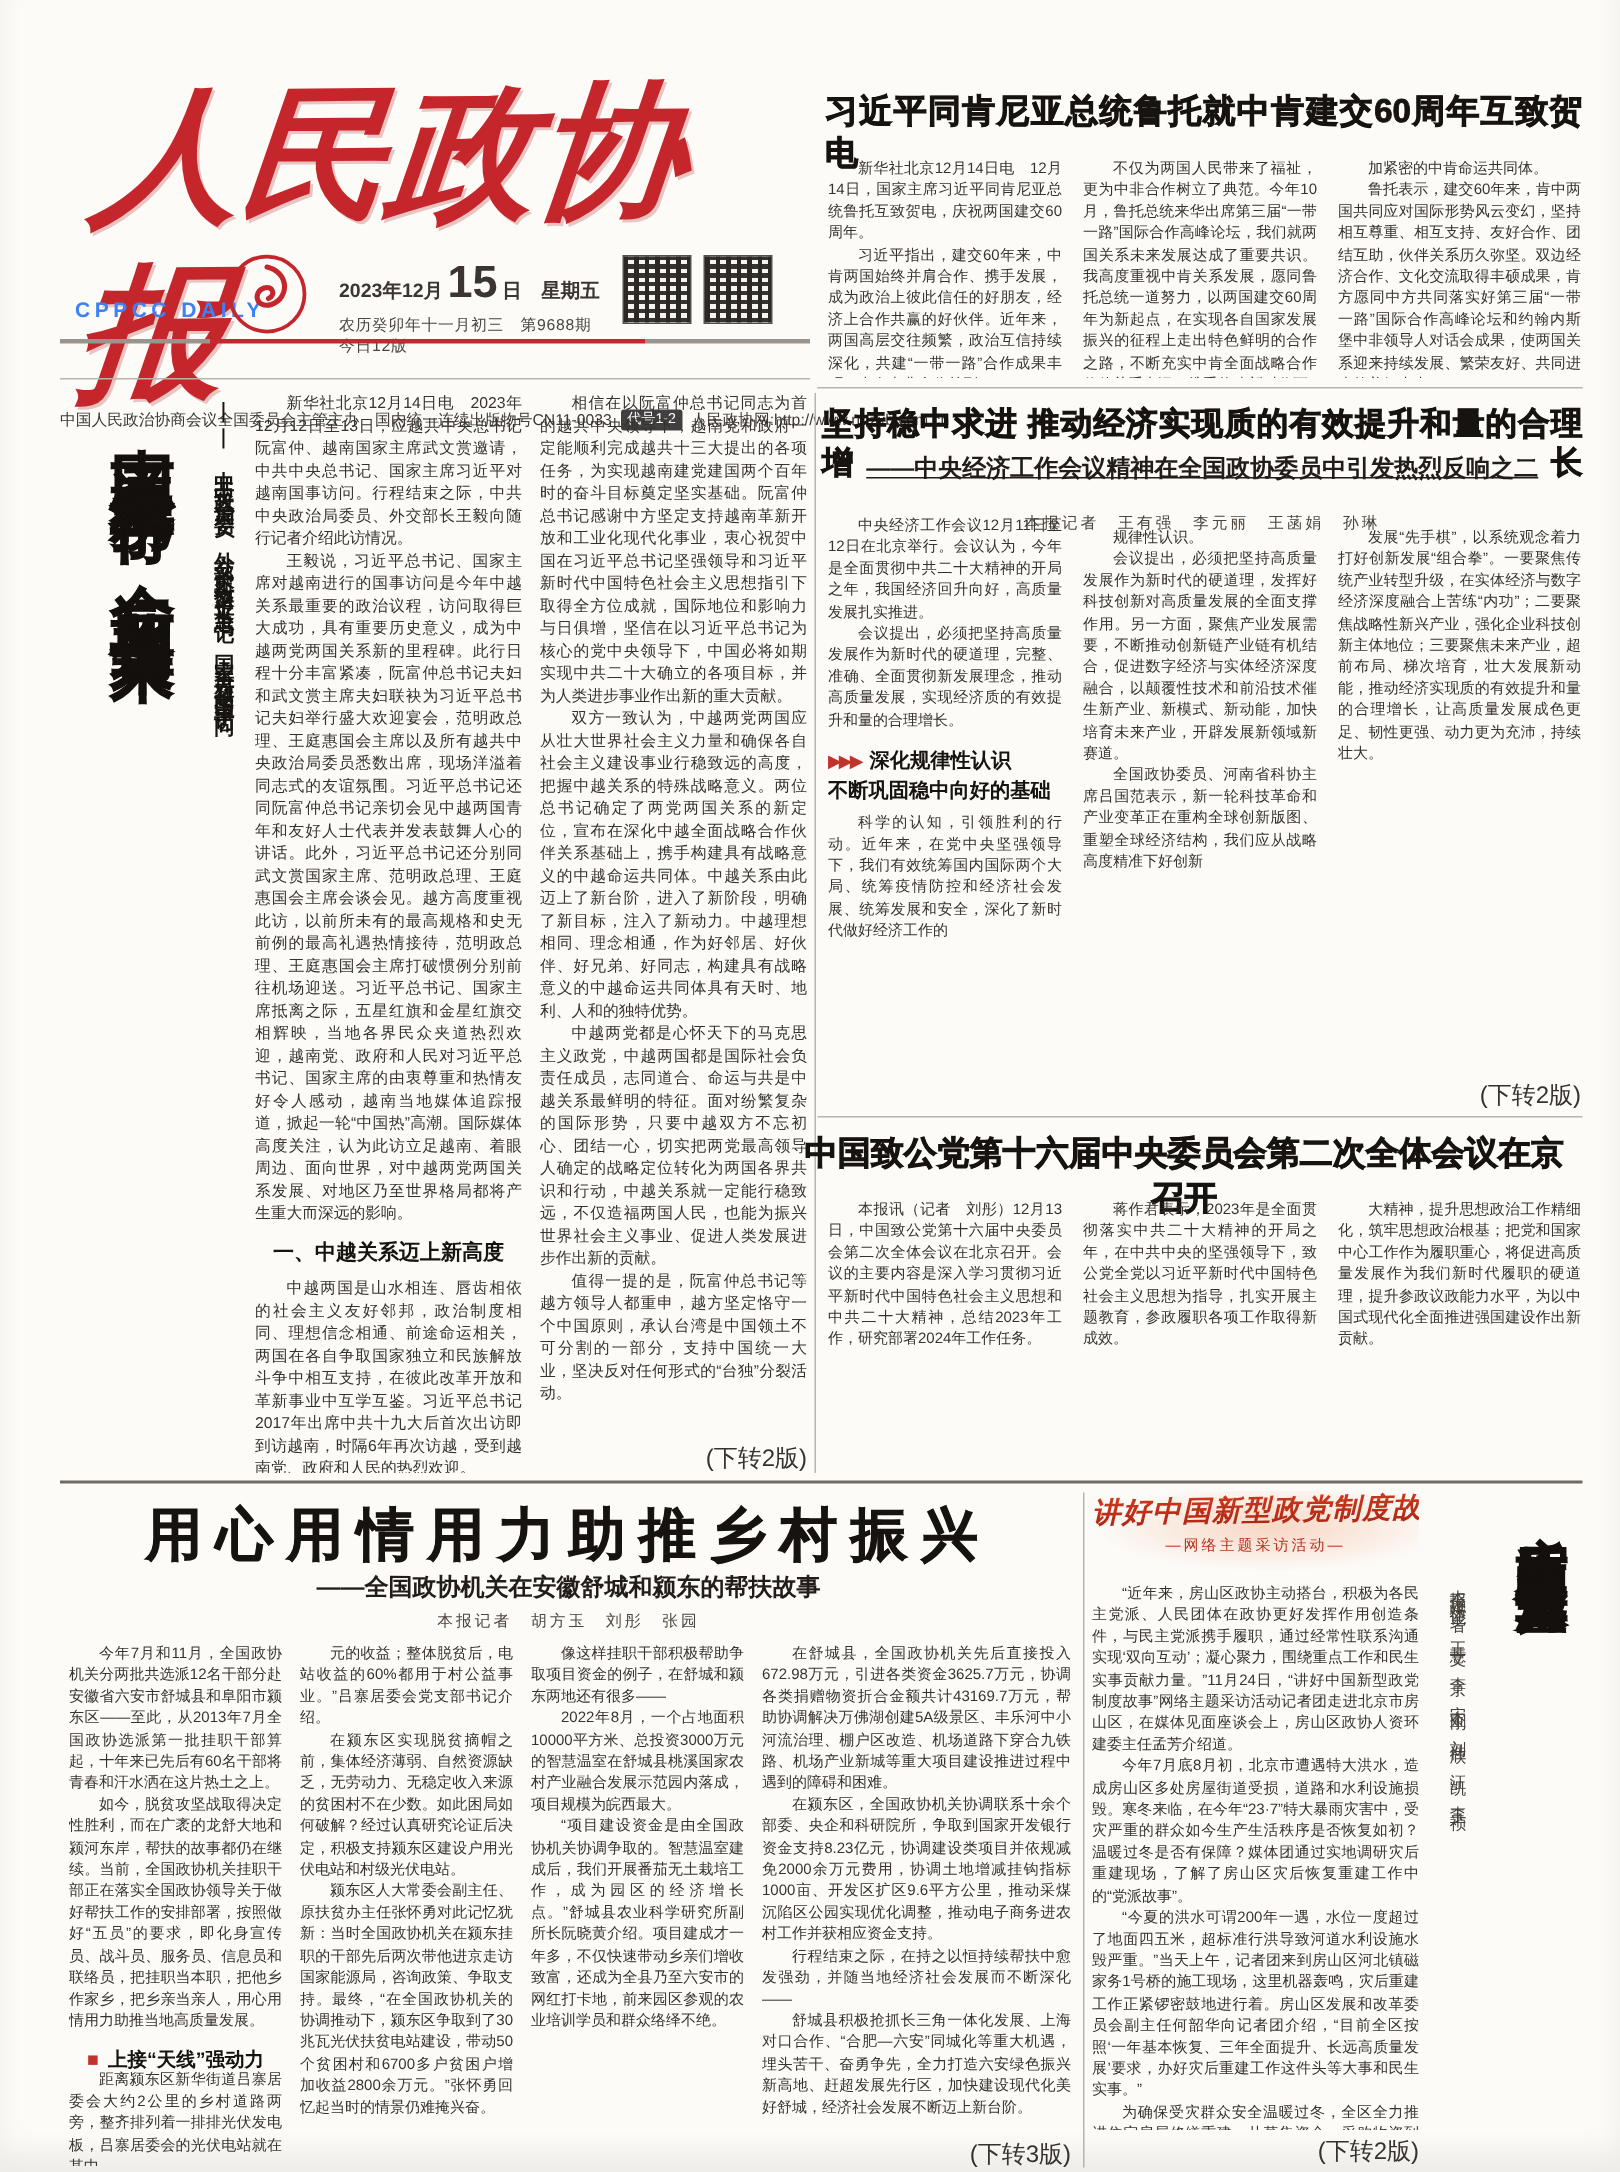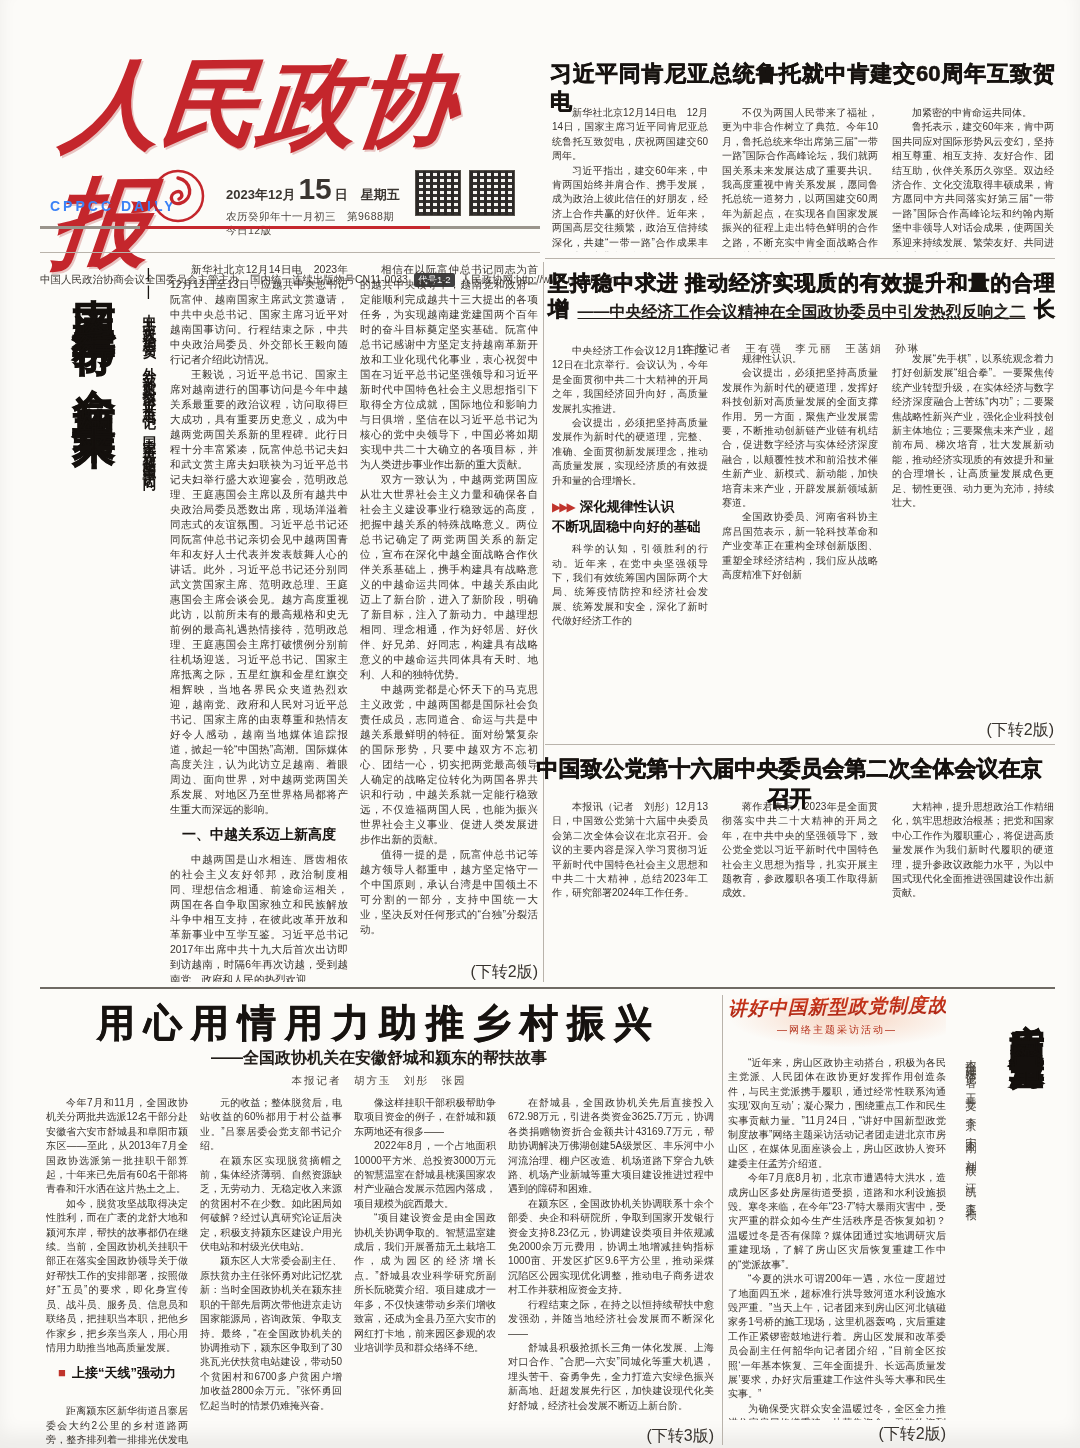--- a/index.html
+++ b/index.html
@@ -34,21 +34,21 @@
   .subhead{font-weight:bold;color:#221d19;text-align:center;}
   .byline{font-size:10.5px;color:#4c463f;text-align:center;letter-spacing:2px;}
 
   
   .col{font-size:10.5px;line-height:15px;text-align:justify;overflow:hidden;color:#37322d;}
   .col .para{margin:0;text-indent:2em;}
   .small .para{font-size:10px;line-height:14.4px;}
   .inner-subhead{font-weight:bold;font-size:14px;text-align:center;margin:10px 0;color:#171310;}
   .sec-marker{margin:9px 0 6px;font-weight:bold;font-size:13.5px;color:#171310;line-height:1.45;}
   .sec-marker .tri{color:#c0342c;letter-spacing:-2px;margin-right:6px;font-size:12px;}
-  .sec-sq{margin:10px 0 24px;font-weight:bold;font-size:13px;color:#171310;text-align:center;}
+  .sec-sq{margin:10px 0 0;font-weight:bold;font-size:13px;color:#171310;text-align:center;}
   .sec-sq .sq{color:#c0342c;margin-right:6px;}
   .cont{font-size:16px;color:#37322d;text-align:right;}
 
   
   .vert{writing-mode:vertical-rl;}
   .v-headline{font-weight:900;color:#14100d;-webkit-text-stroke:.8px #14100d;letter-spacing:6px;}
   .v-sub{font-weight:bold;color:#181411;letter-spacing:4px;}
   .v-byline{color:#45403a;letter-spacing:3px;}
 
   

